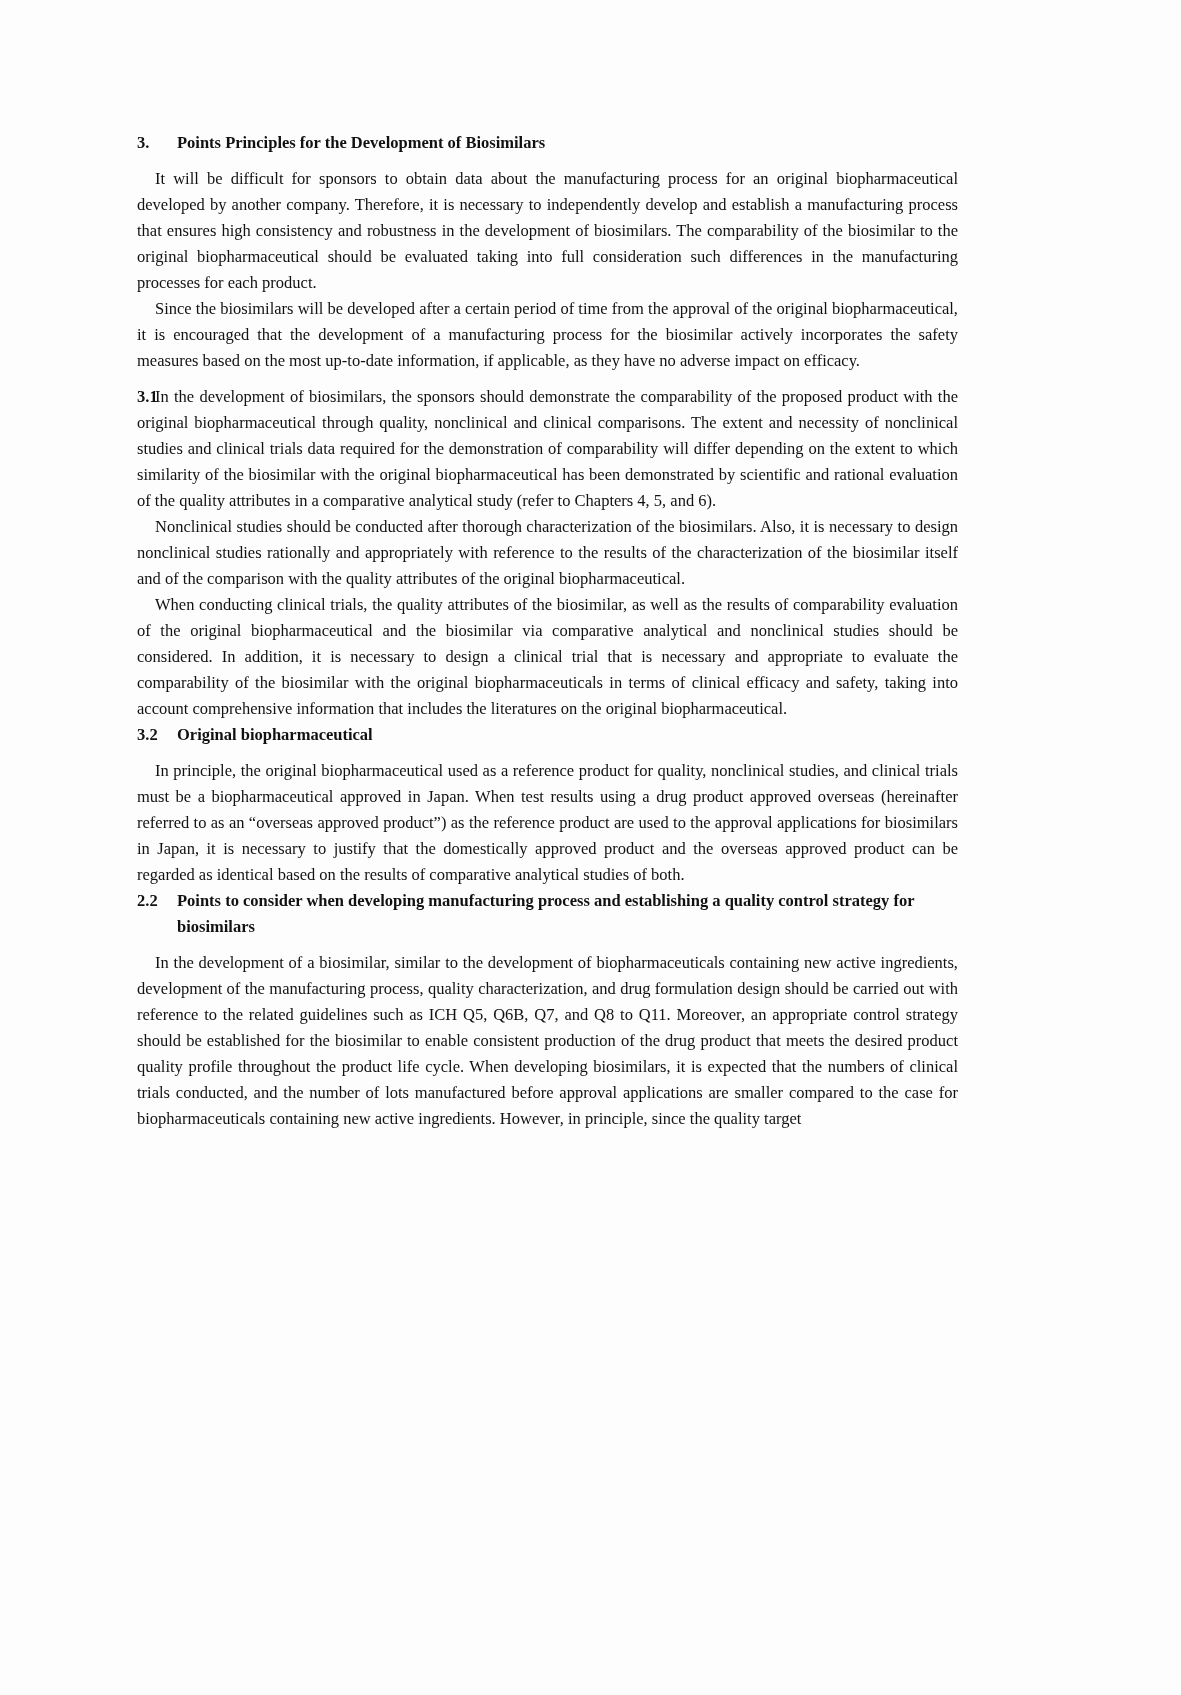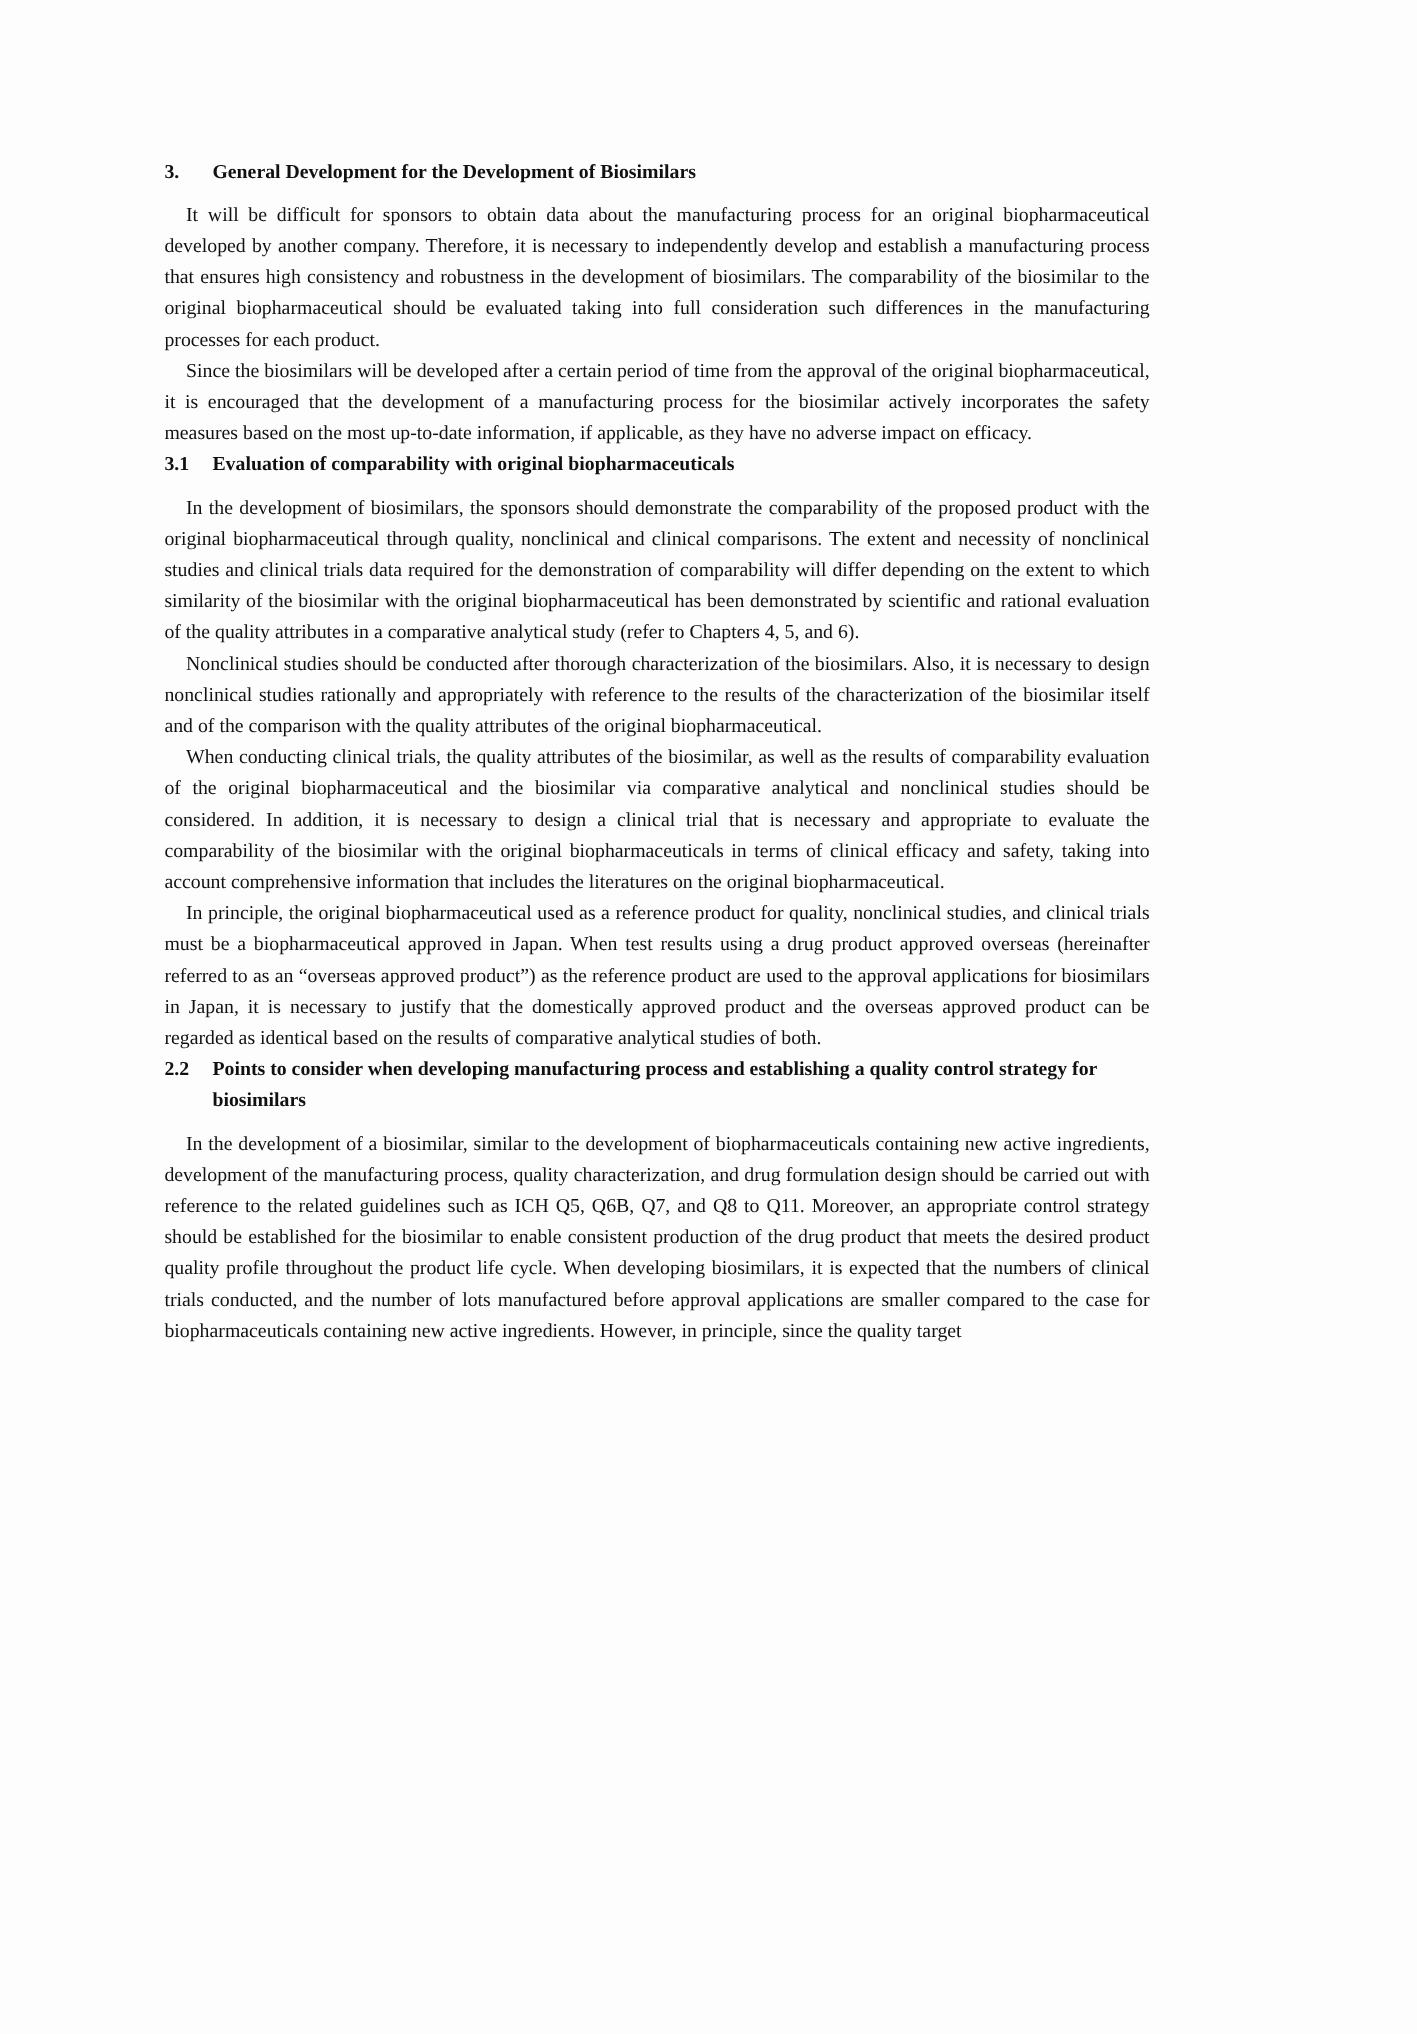--- a/index.html
+++ b/index.html
@@ -60,37 +60,40 @@
 </style>
 </head>
 <body>
 
 <div class="page">
   <div class="content">
 
     <section>
       <h2>
         <span class="sec-num">3.</span>
-        <span>General Development for the Development of Biosimilars</span>
+        <span>Points Principles for the Development of Biosimilars</span>
       </h2>
       <p>It will be difficult for sponsors to obtain data about the manufacturing process for an original biopharmaceutical developed by another company. Therefore, it is necessary to independently develop and establish a manufacturing process that ensures high consistency and robustness in the development of biosimilars. The comparability of the biosimilar to the original biopharmaceutical should be evaluated taking into full consideration such differences in the manufacturing processes for each product.</p>
       <p>Since the biosimilars will be developed after a certain period of time from the approval of the original biopharmaceutical, it is encouraged that the development of a manufacturing process for the biosimilar actively incorporates the safety measures based on the most up-to-date information, if applicable, as they have no adverse impact on efficacy.</p>
     </section>
 
     <section>
       <h2>
         <span class="sec-num">3.1</span>
-        <span>Evaluation of comparability with original biopharmaceuticals</span>
       </h2>
       <p>In the development of biosimilars, the sponsors should demonstrate the comparability of the proposed product with the original biopharmaceutical through quality, nonclinical and clinical comparisons. The extent and necessity of nonclinical studies and clinical trials data required for the demonstration of comparability will differ depending on the extent to which similarity of the biosimilar with the original biopharmaceutical has been demonstrated by scientific and rational evaluation of the quality attributes in a comparative analytical study (refer to Chapters 4, 5, and 6).</p>
       <p>Nonclinical studies should be conducted after thorough characterization of the biosimilars. Also, it is necessary to design nonclinical studies rationally and appropriately with reference to the results of the characterization of the biosimilar itself and of the comparison with the quality attributes of the original biopharmaceutical.</p>
       <p>When conducting clinical trials, the quality attributes of the biosimilar, as well as the results of comparability evaluation of the original biopharmaceutical and the biosimilar via comparative analytical and nonclinical studies should be considered. In addition, it is necessary to design a clinical trial that is necessary and appropriate to evaluate the comparability of the biosimilar with the original biopharmaceuticals in terms of clinical efficacy and safety, taking into account comprehensive information that includes the literatures on the original biopharmaceutical.</p>
     </section>
 
     <section>
+      <h2>
+        <span class="sec-num">3.2</span>
+        <span>Original biopharmaceutical</span>
+      </h2>
       <p>In principle, the original biopharmaceutical used as a reference product for quality, nonclinical studies, and clinical trials must be a biopharmaceutical approved in Japan. When test results using a drug product approved overseas (hereinafter referred to as an “overseas approved product”) as the reference product are used to the approval applications for biosimilars in Japan, it is necessary to justify that the domestically approved product and the overseas approved product can be regarded as identical based on the results of comparative analytical studies of both.</p>
     </section>
 
     <section>
       <h2>
         <span class="sec-num">2.2</span>
         <span>Points to consider when developing manufacturing process and establishing a quality control strategy for biosimilars</span>
       </h2>
       <p>In the development of a biosimilar, similar to the development of biopharmaceuticals containing new active ingredients, development of the manufacturing process, quality characterization, and drug formulation design should be carried out with reference to the related guidelines such as ICH Q5, Q6B, Q7, and Q8 to Q11. Moreover, an appropriate control strategy should be established for the biosimilar to enable consistent production of the drug product that meets the desired product quality profile throughout the product life cycle. When developing biosimilars, it is expected that the numbers of clinical trials conducted, and the number of lots manufactured before approval applications are smaller compared to the case for biopharmaceuticals containing new active ingredients. However, in principle, since the quality target</p>
     </section>

